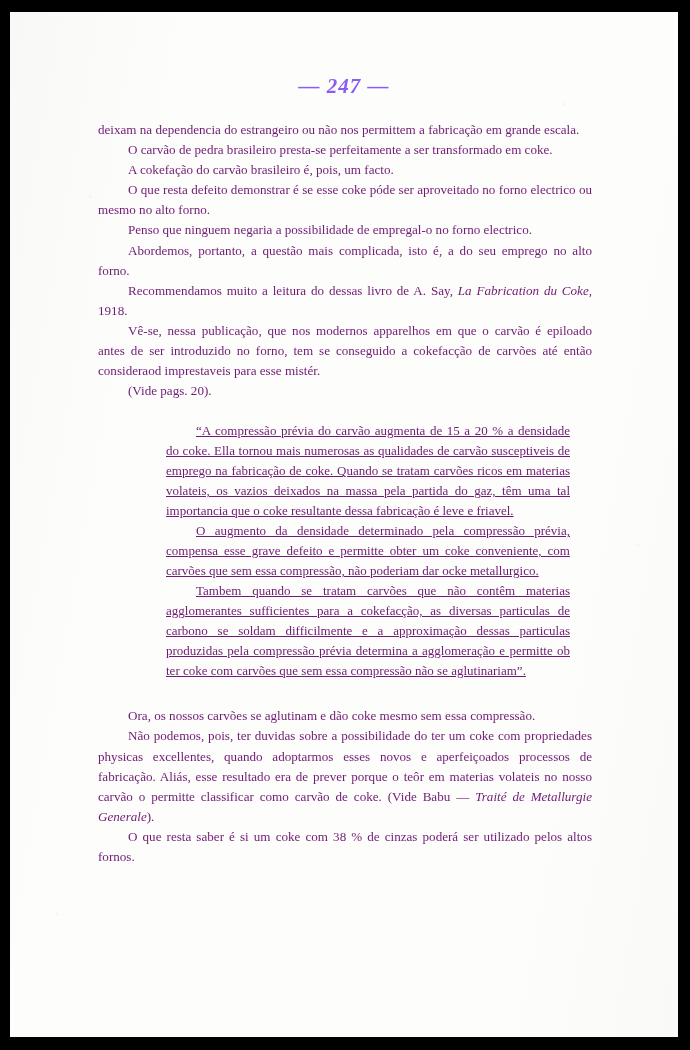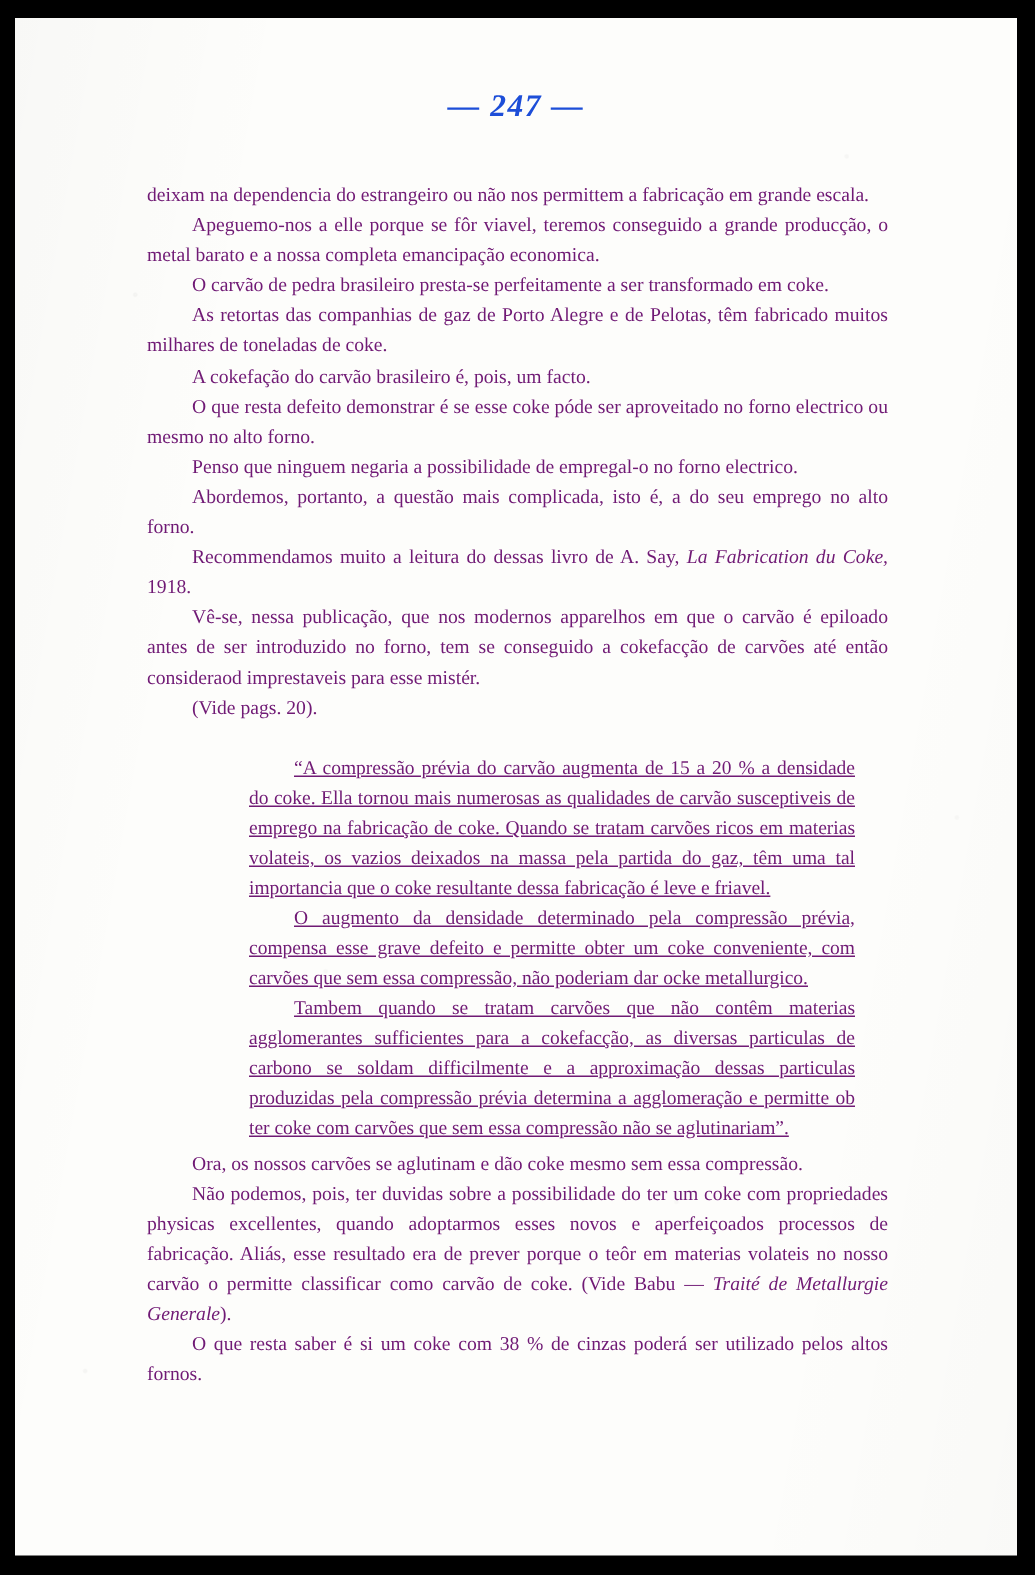--- a/index.html
+++ b/index.html
@@ -38,29 +38,29 @@
       radial-gradient(circle at 31% 62%, rgba(0,0,0,0.025) 0 1px, rgba(0,0,0,0) 2px),
       radial-gradient(circle at 66% 77%, rgba(0,0,0,0.025) 0 1px, rgba(0,0,0,0) 2px),
       radial-gradient(circle at 7% 88%,  rgba(0,0,0,0.030) 0 1px, rgba(0,0,0,0) 2px),
       radial-gradient(circle at 94% 52%, rgba(0,0,0,0.022) 0 1px, rgba(0,0,0,0) 2px),
       linear-gradient(100deg, rgba(0,0,0,0.018) 0%, rgba(0,0,0,0) 22%, rgba(0,0,0,0) 78%, rgba(0,0,0,0.015) 100%);
   }
 
   
   #folio {
     position: absolute;
-    top: 46px;
+    top: 62px;
     left: 0;
     right: 0;
     text-align: center;
     font-size: 21px;
     font-style: italic;
     font-weight: 700;
     letter-spacing: 1px;
-    color: #1d4ed8;
+    color: #8b5cf6;
     font-family: "Liberation Serif", "DejaVu Serif", serif;
   }
 
   
   #text-body {
     position: absolute;
     left: 88px;
     top: 108px;
     width: 494px;
     color: #701a75;
@@ -82,45 +82,43 @@
   .quote-block {
     margin: 20px 0 0 0;
     padding: 0 22px 0 68px;
     font-size: 13.0px;
     line-height: 20.0px;
     text-align: justify;
     text-decoration: underline;
   }
   .quote-block .para { text-indent: 30px; }
 
-  .after-quote { margin-top: 4px; }
+  .after-quote { margin-top: 25px; }
 
   .ital { font-style: italic; }
 
   
   #text-body, #folio { text-rendering: optimizeLegibility; }
 </style>
 </head>
 <body>
 
 <div id="scan-page">
 
   <div id="paper-grain"></div>
 
   <div id="folio">— 247 —</div>
 
   <div id="text-body">
 
     <p class="para no-indent">deixam na dependencia do estrangeiro ou não nos permittem a fabricação em grande escala.</p>
 
-    <p class="para">Apeguemo-nos a elle porque se fôr viavel, teremos conseguido a grande producção, o metal barato e a nossa completa emancipação economica.</p>
 
     <p class="para">O carvão de pedra brasileiro presta-se perfeitamente a ser transformado em coke.</p>
 
-    <p class="para">As retortas das companhias de gaz de Porto Alegre e de Pelotas, têm fabricado muitos milhares de toneladas de coke.</p>
 
     <p class="para">A cokefação do carvão brasileiro é, pois, um facto.</p>
 
     <p class="para">O que resta defeito demonstrar é se esse coke póde ser aproveitado no forno electrico ou mesmo no alto forno.</p>
 
     <p class="para">Penso que ninguem negaria a possibilidade de empregal-o no forno electrico.</p>
 
     <p class="para">Abordemos, portanto, a questão mais complicada, isto é, a do seu emprego no alto forno.</p>
 
     <p class="para"><span>Recommendamos muito a leitura do dessas livro de A. Say,</span> <span class="ital">La Fabrication du Coke,</span> <span>1918.</span></p>

